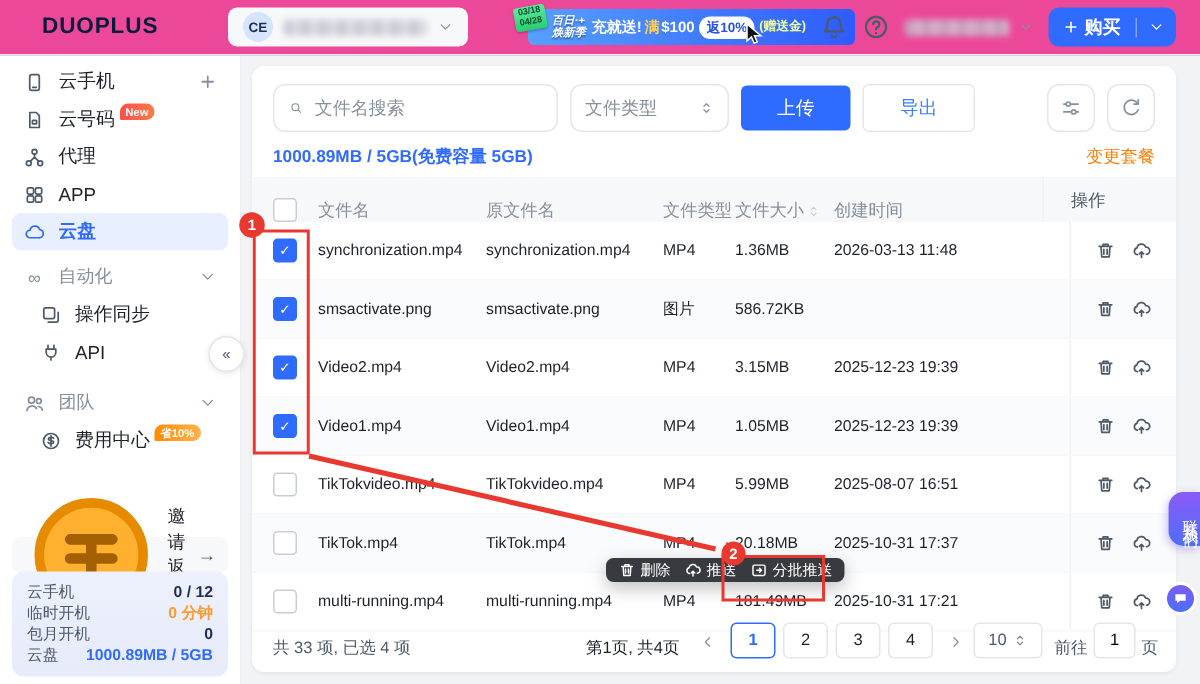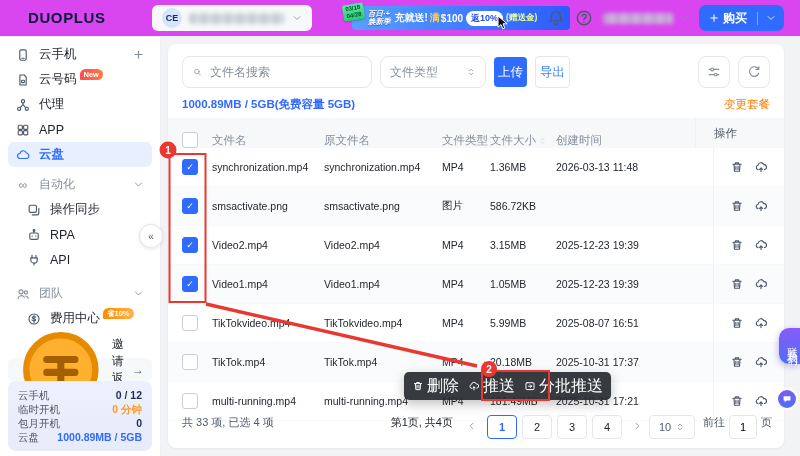--- a/index.html
+++ b/index.html
@@ -1,20 +1,20 @@
 <!DOCTYPE html>
 <html><head>
 <meta charset="utf-8">
 <style>
 html,body{margin:0;padding:0;background:#e9eaee}
 .screen{position:relative;width:800px;height:456px;background:#f2f3f5;overflow:hidden;
   font-family:"Liberation Sans","DejaVu Sans",sans-serif;color:#1d2129;font-size:12px}
 .svgi{display:block}
 
-.topbar{position:absolute;top:0;left:0;right:0;height:36px;background:#d946ef;border-bottom:1px solid #eef0f3;z-index:20}
+.topbar{position:absolute;top:0;left:0;right:0;height:36px;background:#ec4899;border-bottom:1px solid #eef0f3;z-index:20}
 .logo{position:absolute;left:28px;top:9px;font-size:15px;font-weight:800;letter-spacing:.6px;color:#0c1a3a}
 .ws-pill{position:absolute;left:152px;top:5px;height:26px;display:flex;align-items:center;gap:7px;background:#f7f8fa;border-radius:6px;padding:0 10px;cursor:pointer}
 .avatar{width:20px;height:20px;border-radius:50%;background:#d6e4ff;color:#1d2d55;font-size:9px;font-weight:700;display:flex;align-items:center;justify-content:center}
 .redact{height:11px;border-radius:3px;background:repeating-linear-gradient(90deg,#b9bec7 0 6px,#cdd2d9 6px 12px);filter:blur(2px);opacity:.75}
 .r1{width:96px}.r2{width:70px}
 .chev{color:#86909c;width:10px;height:10px}
 .promo{position:absolute;left:352px;top:6px;width:196px;height:24px;border-radius:4px;
   background:linear-gradient(90deg,#56a0ff,#2e5bff);display:flex;align-items:center;padding:0 6px 0 16px;white-space:nowrap;cursor:pointer}
 .promo-tag{position:absolute;left:-9px;top:-2px;transform:rotate(-10deg);background:linear-gradient(180deg,#5fe8a0,#27cf6e);
   border-radius:2px;padding:1px 3px;font-size:6px;line-height:7px;font-weight:700;color:#064a2d;text-align:center;box-shadow:0 1px 2px rgba(0,0,0,.25)}
@@ -54,21 +54,21 @@
 .stat-row b{font-weight:700}
 .collapse{position:absolute;left:139px;top:224px;width:22px;height:22px;border-radius:50%;background:#fff;border:1px solid #e5e6eb;
   box-shadow:0 1px 4px rgba(0,0,0,.1);color:#4e5969;font-size:10px;display:flex;align-items:center;justify-content:center;z-index:18;cursor:pointer}
 
 .card{position:absolute;left:168px;top:44px;width:616px;height:404px;background:#fff;border-radius:8px;box-shadow:0 1px 3px rgba(0,0,0,.05)}
 .toolbar{display:flex;align-items:center;gap:8px;margin:12px 14px 0}
 .search{width:168px;height:30px;border:1px solid #e5e6eb;border-radius:8px;display:flex;align-items:center;gap:6px;padding:0 10px;color:#86909c}
 .search input{border:0;outline:0;width:100%;font-size:12px;color:#1d2129;background:transparent;font-family:inherit}
 .search input::placeholder{color:#86909c}
 .select{width:86px;height:30px;border:1px solid #e5e6eb;border-radius:8px;display:flex;align-items:center;justify-content:space-between;padding:0 9px;color:#86909c;cursor:pointer}
-.btn{height:30px;display:flex;align-items:center;padding:0 4px;border-radius:4px;font-size:12.5px;cursor:pointer}
+.btn{height:30px;display:flex;align-items:center;padding:0 24px;border-radius:4px;font-size:12.5px;cursor:pointer}
 .btn-primary{background:#2f6bff;color:#fff}
 .btn-plain{background:#fff;border:1px solid #e5e6eb;color:#3b82f6}
 .spacer{flex:1}
 .icon-btn{width:30px;height:30px;border:1px solid #e5e6eb;border-radius:8px;background:#fff;color:#4e5969;display:flex;align-items:center;justify-content:center;cursor:pointer}
 .meta{display:flex;align-items:flex-end;margin:9px 14px 6px;font-size:11.5px}
 .storage{color:#2f6bff;font-weight:700}
 .plan{margin-left:auto;color:#ff7d00;cursor:pointer}
 
 .thead{display:flex;align-items:flex-end;height:30px;background:#f7f8fa;color:#86909c;font-size:11.5px;padding-left:14px}
 .trow{display:flex;align-items:center;height:38px;padding-left:14px;font-size:10.5px;border-bottom:1px solid #f7f8fa;background:#fff}
@@ -81,32 +81,32 @@
 .cd{width:126px;flex:none;white-space:nowrap}
 .cfill{flex:1}
 .cop{width:70px;flex:none;align-self:stretch;display:flex;align-items:center;justify-content:center;gap:10px;border-left:1px solid #f0f1f3;color:#4e5969}
 .thead .cop{justify-content:flex-start;padding-left:18px}
 .cb{width:14px;height:14px;border:1px solid #c9cdd4;border-radius:3px;background:#fff;display:flex;align-items:center;justify-content:center;cursor:pointer}
 .cb.on{background:#2f6bff;border-color:#2f6bff}
 .cb.on::after{content:"✓";color:#fff;font-size:9px;font-weight:700;line-height:1}
 .opi{width:14px;height:14px;display:flex;cursor:pointer}
 .sort{width:9px;height:12px;color:#c9cdd4}
 
-.pgn{position:absolute;left:14px;right:12px;bottom:9px;display:flex;align-items:flex-start;font-size:11px;color:#4e5969}
+.pgn{position:absolute;left:14px;right:12px;bottom:9px;display:flex;align-items:flex-end;font-size:11px;color:#4e5969}
 .pginfo{margin-left:auto;margin-right:4px;color:#1d2129}
 .pbtn{min-width:22px;height:22px;border:1px solid #e5e6eb;border-radius:4px;background:#fff;display:flex;align-items:center;justify-content:center;margin-left:5px;font-size:11px;color:#1d2129;cursor:pointer;padding:0 3px}
 .pbtn.active{border-color:#2f6bff;color:#2f6bff;font-weight:700}
 .pbtn.pnav{border:none;background:transparent;color:#86909c;min-width:14px}
 .pages{display:flex}
 .psel{width:44px;height:22px;border:1px solid #e5e6eb;border-radius:4px;background:#fff;display:flex;align-items:center;justify-content:center;gap:4px;margin-left:2px;cursor:pointer}
 .goto-l{margin-left:8px}
 .goto-box{width:26px;height:22px;border:1px solid #e5e6eb;border-radius:4px;margin-left:4px;text-align:center;font-size:11px;outline:0;font-family:inherit;padding:0}
 .goto-u{margin-left:4px}
 
-.abar{position:absolute;left:404px;top:372px;height:28px;background:rgba(40,44,50,.93);border-radius:5px;display:flex;align-items:center;padding:0 8px;gap:9px;z-index:30;color:#fff;font-size:16px;box-shadow:0 4px 12px rgba(0,0,0,.25)}
+.abar{position:absolute;left:404px;top:372px;height:16px;background:rgba(40,44,50,.93);border-radius:5px;display:flex;align-items:center;padding:0 8px;gap:9px;z-index:30;color:#fff;font-size:10px;box-shadow:0 4px 12px rgba(0,0,0,.25)}
 .aitem{display:flex;align-items:center;gap:3px;cursor:pointer;white-space:nowrap}
 .aitem .ai-ic{width:12px;height:12px;display:flex}
 
 .contact{position:absolute;right:0;top:328px;z-index:40;width:21px}
 .contact-tab{width:21px;background:linear-gradient(180deg,#8a5bf7,#4e6ef8);border-radius:10px 0 0 10px;color:#fff;
   writing-mode:vertical-rl;font-size:10.5px;letter-spacing:3px;padding:10px 0 14px;text-align:center;cursor:pointer;box-shadow:-1px 2px 6px rgba(80,70,220,.35)}
 .contact-dot{position:absolute;left:-3px;top:60px;width:18px;height:18px;border-radius:50%;background:linear-gradient(180deg,#7a5cf7,#4e6ef8);
   border:2px solid #fff;display:flex;align-items:center;justify-content:center;cursor:pointer}
 
 .anno{position:absolute;inset:0;z-index:50;pointer-events:none}
@@ -254,32 +254,20 @@
             <svg class="svgi" width="100%" height="100%" viewBox="0 0 14 14" fill="none" stroke="currentColor" stroke-width="1.15" stroke-linecap="round" stroke-linejoin="round">
               <rect x="2.2" y="2.2" width="7.2" height="7.2" rx="1.2"></rect>
               <path d="M5.2 11.8h5.2a1.4 1.4 0 0 0 1.4-1.4V5.2"></path>
             </svg>
           </span>
           <span>操作同步</span>
         </div>
         <div class="nav-item child">
           <span class="nico">
             <svg class="svgi" width="100%" height="100%" viewBox="0 0 14 14" fill="none" stroke="currentColor" stroke-width="1.15" stroke-linecap="round" stroke-linejoin="round">
-              <circle cx="7" cy="2.5" r=".9"></circle>
-              <path d="M7 3.4V5"></path>
-              <rect x="2.8" y="5" width="8.4" height="6.4" rx="1.5"></rect>
-              <circle cx="5.2" cy="8.1" r=".7" fill="currentColor" stroke="none"></circle>
-              <circle cx="8.8" cy="8.1" r=".7" fill="currentColor" stroke="none"></circle>
-            </svg>
-          </span>
-          <span>RPA</span>
-        </div>
-        <div class="nav-item child">
-          <span class="nico">
-            <svg class="svgi" width="100%" height="100%" viewBox="0 0 14 14" fill="none" stroke="currentColor" stroke-width="1.15" stroke-linecap="round" stroke-linejoin="round">
               <path d="M5 2.2v2.6M9 2.2v2.6"></path>
               <path d="M3.8 4.8h6.4v2.1a3.2 3.2 0 0 1-6.4 0z"></path>
               <path d="M7 10.1v1.9"></path>
             </svg>
           </span>
           <span>API</span>
         </div>
         <div class="nav-group g-team">
           <span class="nico">
             <svg class="svgi" width="100%" height="100%" viewBox="0 0 14 14" fill="none" stroke="currentColor" stroke-width="1.15" stroke-linecap="round" stroke-linejoin="round">

